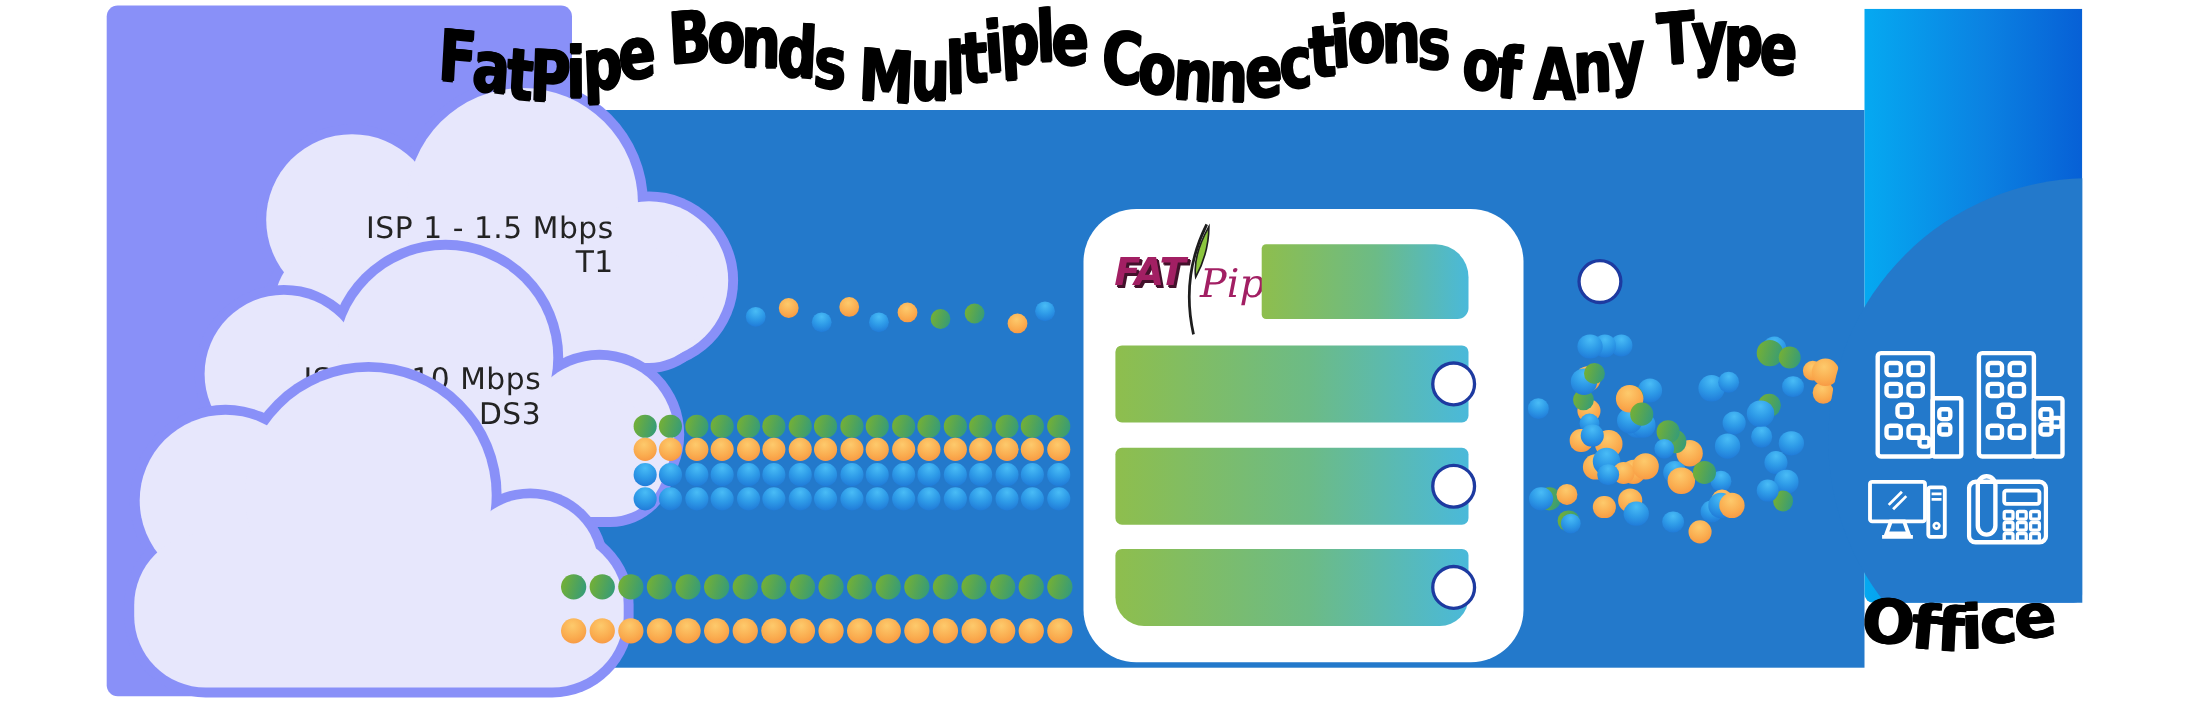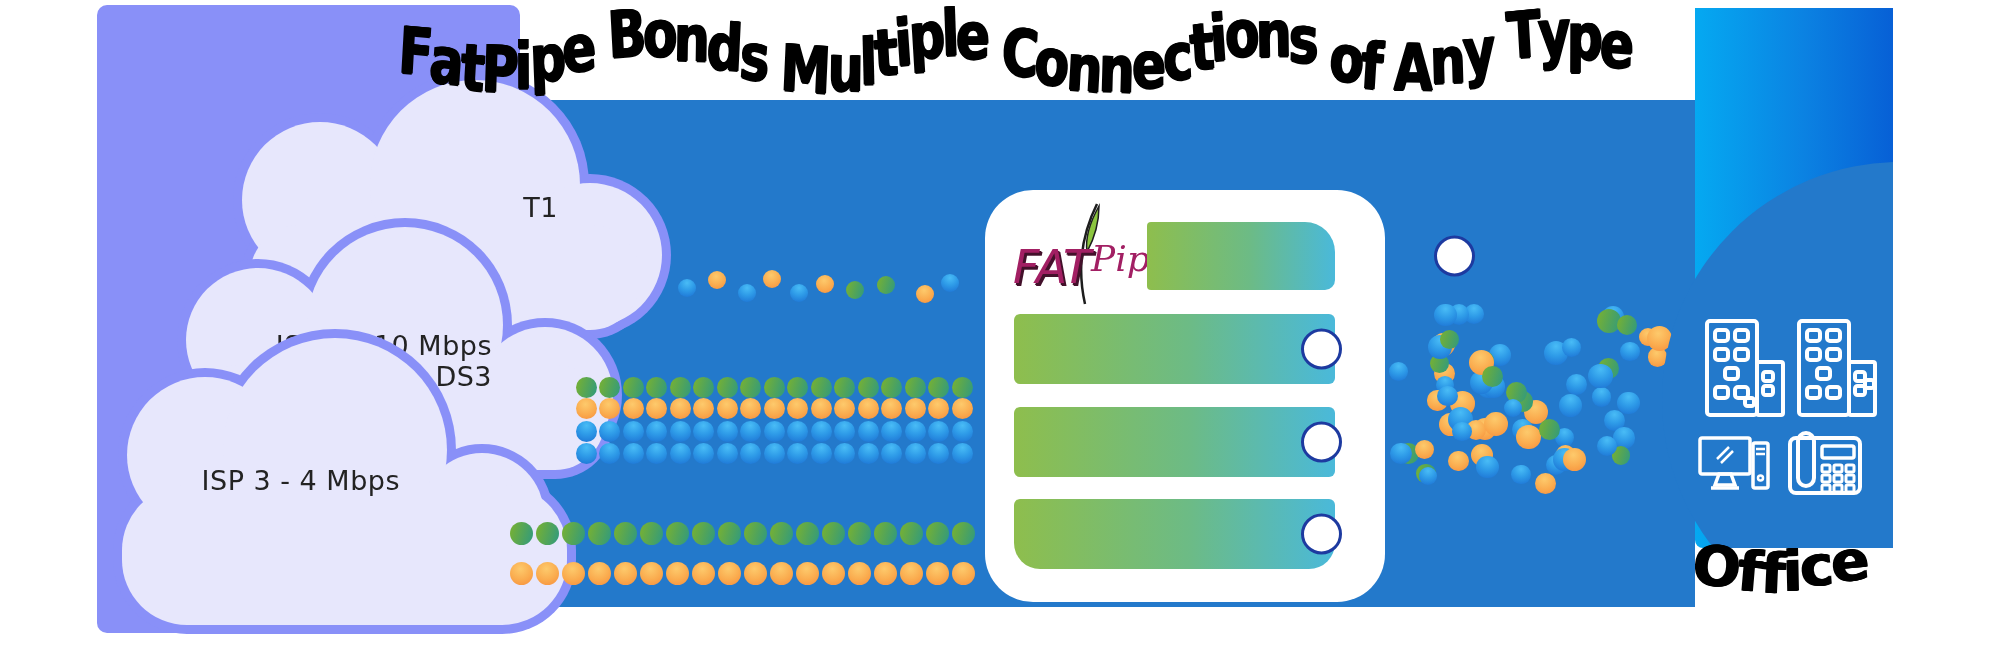--- a/index.html
+++ b/index.html
@@ -26,21 +26,21 @@
   
   .device{left:985px;top:190px;width:400px;height:412px;background:#ffffff;border-radius:48px;z-index:4;}
   .bar{position:absolute;background:linear-gradient(90deg,#8EBE4D 0%,#6CBB86 55%,#4AB9DA 100%);}
   .bar1{left:162px;top:32px;width:188px;height:68px;border-radius:4px 30px 10px 4px;}
   .bar2{left:29px;top:124px;width:321px;height:70px;border-radius:6px;}
   .bar3{left:29px;top:217px;width:321px;height:70px;border-radius:6px;}
   .bar4{left:29px;top:309px;width:321px;height:70px;border-radius:6px 6px 26px 26px;}
   .port{position:absolute;width:35px;height:35px;background:#fff;border:3px solid #1D3AA0;border-radius:50%;
         left:287px;top:50%;transform:translateY(-50%);}
   .logo{position:absolute;left:28px;top:26px;width:140px;height:84px;}
-  .logo-fat{position:absolute;left:0;top:24px;font-size:46px;font-weight:normal;font-style:italic;
+  .logo-fat{position:absolute;left:0;top:12px;font-size:35px;font-weight:bold;font-style:italic;
             color:#A21F63;letter-spacing:-1px;text-shadow:1.5px 1.5px 0 #43112B, 2.5px 2.5px 0 #43112B;}
   .logo-pipe{position:absolute;left:78px;top:22px;font-family:"DejaVu Serif", serif;font-style:italic;
              font-size:36px;color:#A21F63;}
   .logo-quill{position:absolute;left:58px;top:-14px;width:34px;height:104px;}
   
   .dest-wrap{left:1657px;top:8px;width:236px;height:540px;overflow:hidden;z-index:4;}
   .dest-rect{position:absolute;left:38px;top:0;width:198px;height:540px;
              background:linear-gradient(90deg,#05A9F1 0%,#0B82E2 55%,#0760D6 100%);
              border-radius:0 0 8px 8px;}
   .bulge{position:absolute;left:5px;top:154px;width:476px;height:476px;border-radius:50%;background:#2379CB;}
@@ -65,20 +65,21 @@
   <div class="cloud-shape" style="z-index:2;">
     <div class="cc cloud-border" style="left:233px;top:113px;width:174px;height:174px;"></div>
     <div class="cc cloud-border" style="left:361px;top:71px;width:228px;height:228px;"></div>
     <div class="cc cloud-border" style="left:509px;top:174px;width:162px;height:162px;"></div>
     <div class="cr cloud-border" style="left:241px;top:216px;width:408px;height:123px;border-radius:59px;"></div>
     <div class="cc cloud-fill" style="left:242px;top:122px;width:156px;height:156px;"></div>
     <div class="cc cloud-fill" style="left:370px;top:80px;width:210px;height:210px;"></div>
     <div class="cc cloud-fill" style="left:518px;top:183px;width:144px;height:144px;"></div>
     <div class="cr cloud-fill" style="left:250px;top:225px;width:390px;height:105px;border-radius:50px;"></div>
     <div class="cloud-label" style="left:330px;top:192px;width:228px;">
+      <div>ISP 1 - 1.5 Mbps</div>
       <div>T1</div>
     </div>
   </div>
 
   <div class="cloud-shape" style="z-index:2;">
     <div class="cc cloud-border" style="left:177px;top:259px;width:162px;height:162px;"></div>
     <div class="cc cloud-border" style="left:298px;top:218px;width:214px;height:214px;"></div>
     <div class="cc cloud-border" style="left:468px;top:318px;width:154px;height:154px;"></div>
     <div class="cr cloud-border" style="left:181px;top:356px;width:433px;height:123px;border-radius:59px;"></div>
     <div class="cc cloud-fill" style="left:186px;top:268px;width:144px;height:144px;"></div>
@@ -94,21 +95,20 @@
   <div class="cloud-shape" style="z-index:2;">
     <div class="cc cloud-border" style="left:118px;top:368px;width:174px;height:174px;"></div>
     <div class="cc cloud-border" style="left:214px;top:329px;width:242px;height:242px;"></div>
     <div class="cc cloud-border" style="left:411px;top:444px;width:142px;height:142px;"></div>
     <div class="cr cloud-border" style="left:113px;top:476px;width:463px;height:158px;border-radius:74px;"></div>
     <div class="cc cloud-fill" style="left:127px;top:377px;width:156px;height:156px;"></div>
     <div class="cc cloud-fill" style="left:223px;top:338px;width:224px;height:224px;"></div>
     <div class="cc cloud-fill" style="left:420px;top:453px;width:124px;height:124px;"></div>
     <div class="cr cloud-fill" style="left:122px;top:485px;width:445px;height:140px;border-radius:65px;"></div>
     <div class="cloud-label" style="left:170px;top:465px;width:230px;">
-      <div>ISP 3 - 4 Mbps</div>
     </div>
   </div>
 
   <div class="abs dots-layer">
       <div class="dot blue" style="left: 678px; top: 279px; width: 18px; height: 18px;"></div>
       <div class="dot orange" style="left: 708px; top: 271px; width: 18px; height: 18px;"></div>
       <div class="dot blue" style="left: 738px; top: 284px; width: 18px; height: 18px;"></div>
       <div class="dot orange" style="left: 763px; top: 270px; width: 18px; height: 18px;"></div>
       <div class="dot blue" style="left: 790px; top: 284px; width: 18px; height: 18px;"></div>
       <div class="dot orange" style="left: 816px; top: 275px; width: 18px; height: 18px;"></div>

